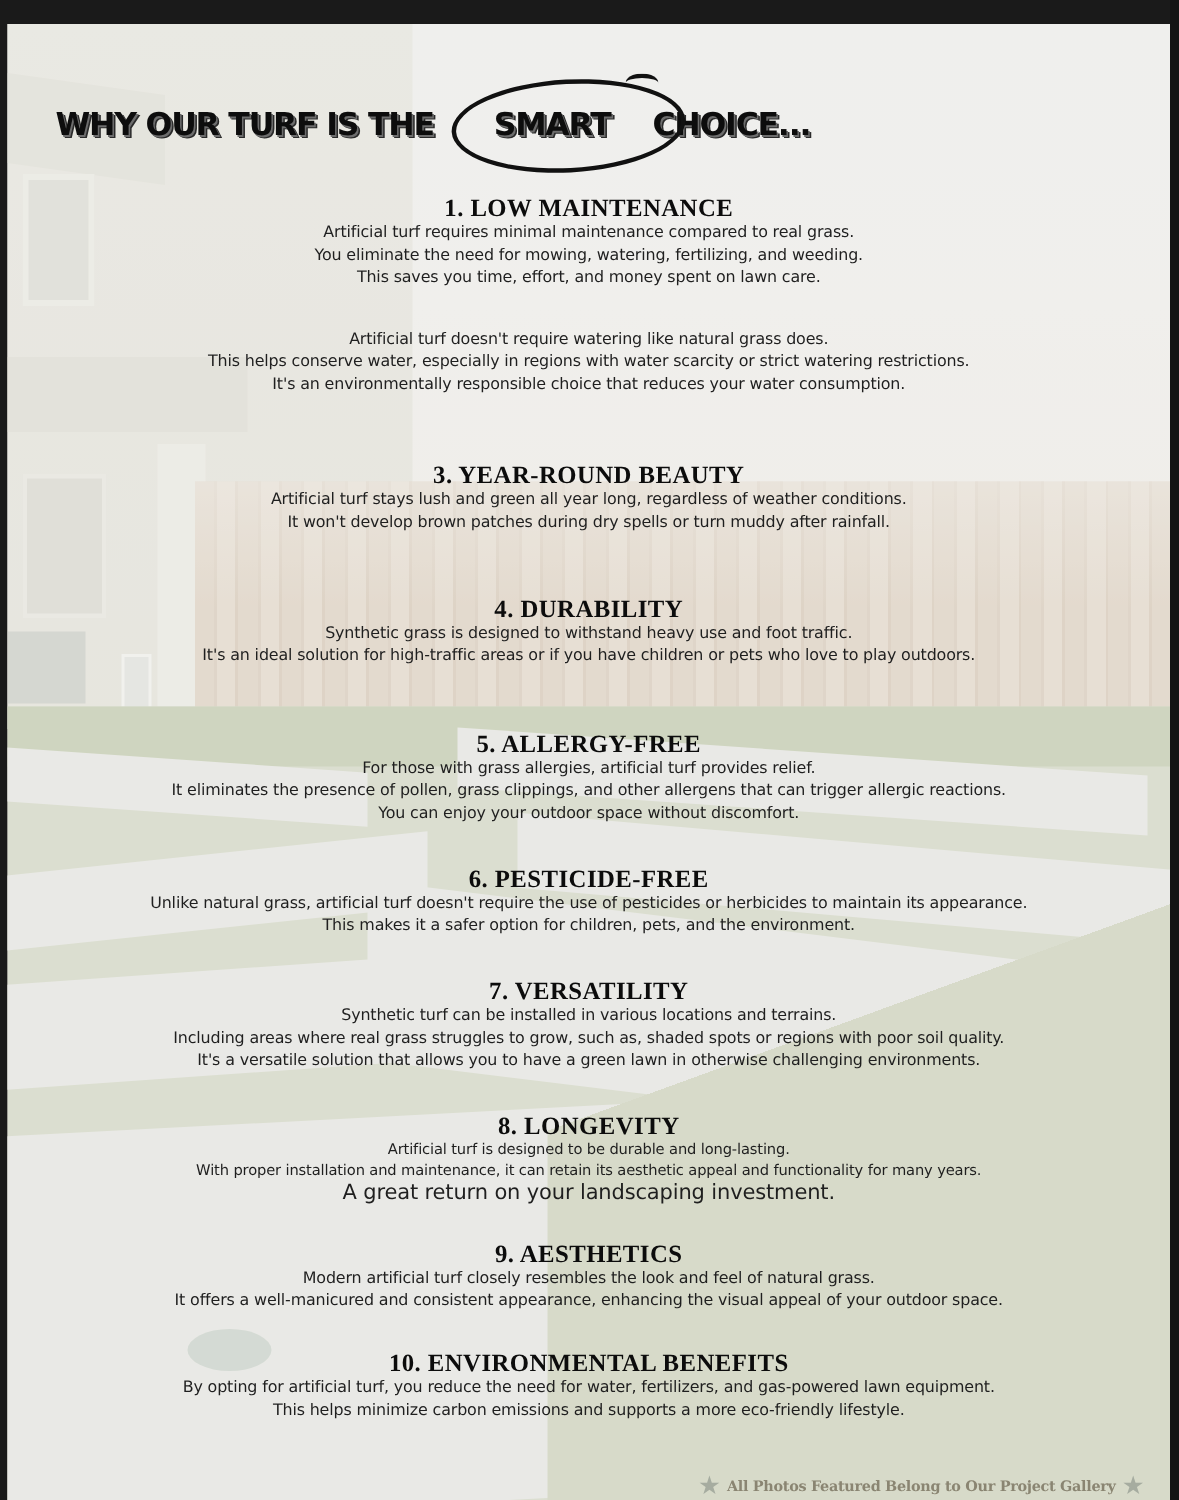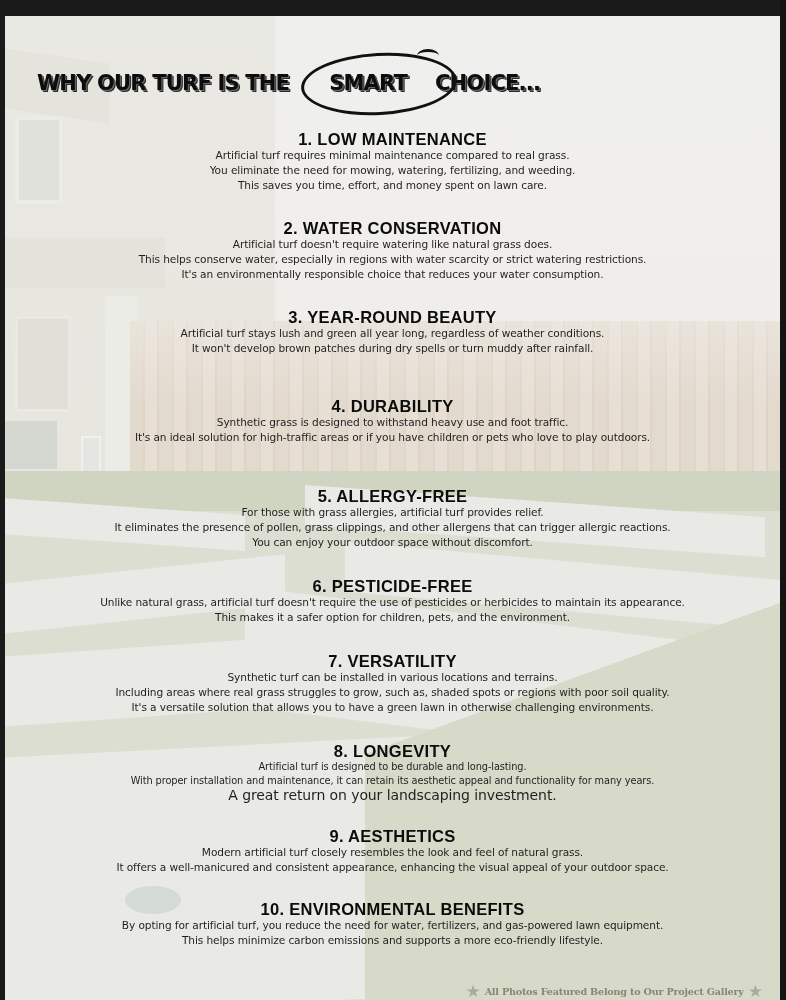--- a/index.html
+++ b/index.html
@@ -65,21 +65,21 @@
     border: 3px solid #111; border-radius: 50%;
     transform: rotate(-3deg);
   }
   .smart-tail {
     position: absolute; left: 88px; top: -22px; width: 22px; height: 10px;
     border-top: 3px solid #111; border-radius: 50% 50% 0 0;
   }
 
   .section { position: absolute; left: 0; width: 775px; text-align: center; }
   .sec-title {
-    font-family: Liberation Sans, sans-serif; font-weight: 700; font-size: 16.5px;
+    font-family: Liberation Serif, serif; font-weight: 700; font-size: 16.5px;
     letter-spacing: 0.3px; color: #0c0c0c; line-height: 18px; margin: 0;
   }
   .sec-line {
     font-family: "DejaVu Sans", sans-serif; font-size: 10.6px; color: #1f1f1f;
     line-height: 15px; margin: 0; white-space: nowrap; letter-spacing: -0.1px;
   }
 
   .footer {
     position: absolute; right: 22px; bottom: 16px;
     display: flex; align-items: center; gap: 4px;
@@ -134,21 +134,20 @@
     </div>
 
     <div class="section" style="top:114px;">
       <h2 class="sec-title">1. LOW MAINTENANCE</h2>
       <p class="sec-line">Artificial turf requires minimal maintenance compared to real grass.</p>
       <p class="sec-line">You eliminate the need for mowing, watering, fertilizing, and weeding.</p>
       <p class="sec-line">This saves you time, effort, and money spent on lawn care.</p>
     </div>
 
     <div class="section" style="top:203px;">
-      <h2 class="sec-title">2. WATER CONSERVATION</h2>
       <p class="sec-line">Artificial turf doesn't require watering like natural grass does.</p>
       <p class="sec-line">This helps conserve water, especially in regions with water scarcity or strict watering restrictions.</p>
       <p class="sec-line">It's an environmentally responsible choice that reduces your water consumption.</p>
     </div>
 
     <div class="section" style="top:292px;">
       <h2 class="sec-title">3. YEAR-ROUND BEAUTY</h2>
       <p class="sec-line">Artificial turf stays lush and green all year long, regardless of weather conditions.</p>
       <p class="sec-line">It won't develop brown patches during dry spells or turn muddy after rainfall.</p>
     </div>

